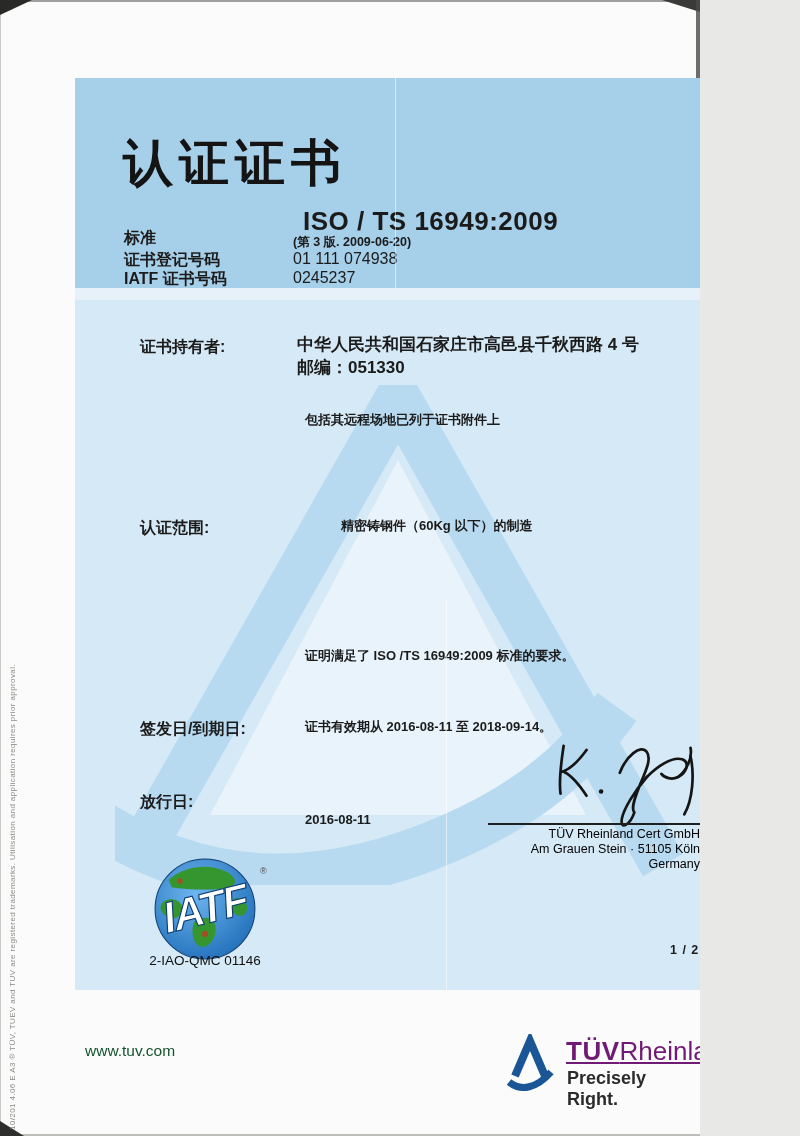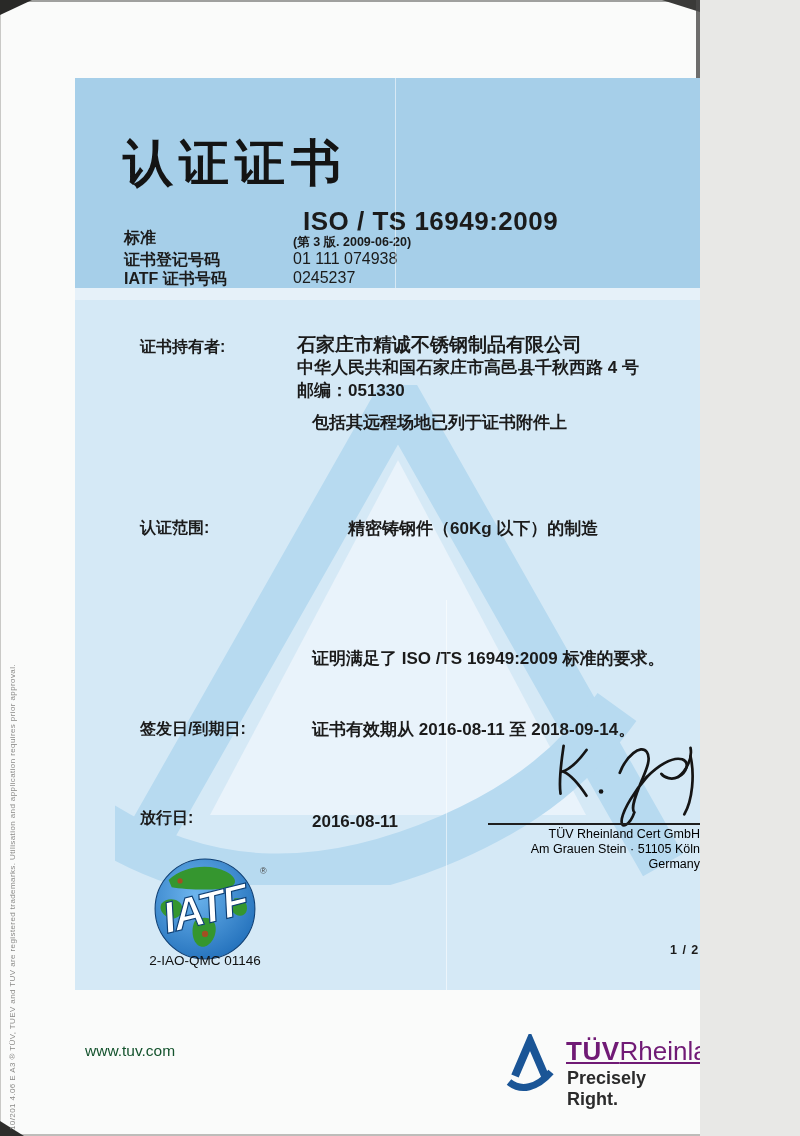--- a/index.html
+++ b/index.html
@@ -29,21 +29,21 @@
   .panel-body{position:absolute;left:75px;top:300px;width:648px;height:690px;background:#d5e9f6;}
   .fold-line{position:absolute;width:1px;background:rgba(255,255,255,.55);}
   
   .cert-title{position:absolute;left:48px;top:52px;font-size:50px;font-weight:900;letter-spacing:6px;color:#141414;}
   .hdr-label{position:absolute;left:49px;font-size:16px;font-weight:bold;}
   .hdr-value{position:absolute;left:218px;font-size:16px;}
   .std-value{position:absolute;left:228px;top:128px;font-size:26px;font-weight:bold;letter-spacing:.5px;}
   .std-edition{position:absolute;left:218px;top:156px;font-size:12.5px;font-weight:bold;}
   
   .bd-label{position:absolute;left:65px;font-size:16px;font-weight:bold;}
-  .bd-value{position:absolute;left:237px;font-size:17px;font-weight:bold;}
+  .bd-value{position:absolute;left:230px;font-size:13px;font-weight:bold;}
   .holder-block{position:absolute;left:222px;top:33px;line-height:23px;}
   .holder-company{font-size:19px;font-weight:bold;}
   .holder-line{font-size:17px;font-weight:bold;}
   .watermark{position:absolute;left:40px;top:85px;width:600px;height:500px;}
   .sig-line{position:absolute;left:413px;top:523px;width:234px;height:2px;background:#1f1f1f;}
   .issuer-block{position:absolute;right:23px;top:527px;text-align:right;font-size:12.5px;line-height:15px;color:#000000;}
   .signature{position:absolute;left:470px;top:425px;width:160px;height:104px;}
   .iatf-logo{position:absolute;left:78px;top:557px;width:104px;height:104px;}
   .iatf-reg{position:absolute;left:185px;top:566px;font-size:9px;color:#4a4a4a;}
   .iatf-number{position:absolute;left:60px;top:653px;width:140px;text-align:center;font-size:13.5px;color:#111;}
@@ -89,21 +89,20 @@
   <div class="panel-body">
 
     <svg class="watermark" viewBox="0 0 600 500" aria-hidden="true">
       <polygon points="283,75 95,430 471,430" fill="#ecf5fb" opacity="0.85"></polygon>
       <path d="M18,480 L283,13 L548,480" fill="none" stroke="#b7daf0" stroke-width="46" stroke-miterlimit="12"></path>
       <path d="M-25,433 C95,513 215,505 335,453 C415,418 462,377 502,322" fill="none" stroke="#b7daf0" stroke-width="48"></path>
     </svg>
 
     <div class="bd-label" style="top:37px;">证书持有者:</div>
     <div class="holder-block">
-      <div class="holder-company">石家庄市精诚不锈钢制品有限公司</div>
       <div class="holder-line">中华人民共和国石家庄市高邑县千秋西路 4 号</div>
       <div class="holder-line">邮编：051330</div>
     </div>
     <div class="bd-value" style="top:111px;">包括其远程场地已列于证书附件上</div>
 
     <div class="bd-label" style="top:218px;">认证范围:</div>
     <div class="bd-value" style="top:217px;padding-left:36px;">精密铸钢件（60Kg 以下）的制造</div>
 
     <div class="bd-value" style="top:347px;">证明满足了 ISO /TS 16949:2009 标准的要求。</div>
 
@@ -122,21 +121,21 @@
       </g>
       <circle cx="52" cy="64" r="2.2" fill="#151515"></circle>
     </svg>
     <div class="sig-line"></div>
     <div class="issuer-block">
       <div>TÜV Rheinland Cert GmbH</div>
       <div>Am Grauen Stein · 51105 Köln</div>
       <div>Germany</div>
     </div>
 
-    <div class="bd-label" style="top:492px;margin-top:16px;">放行日:</div>
+    <div class="bd-label" style="top:492px;">放行日:</div>
     <div class="bd-value" style="top:512px;font-weight:600;">2016-08-11</div>
 
     <svg class="iatf-logo" viewBox="0 0 100 100" aria-hidden="true">
       <defs>
         <radialGradient id="ocean" cx="40%" cy="35%" r="75%">
           <stop offset="0%" stop-color="#6db5ee"></stop>
           <stop offset="100%" stop-color="#1e6cb8"></stop>
         </radialGradient>
       </defs>
       <circle cx="50" cy="50" r="48" fill="url(#ocean)" stroke="#0d3e73" stroke-width="1"></circle>

